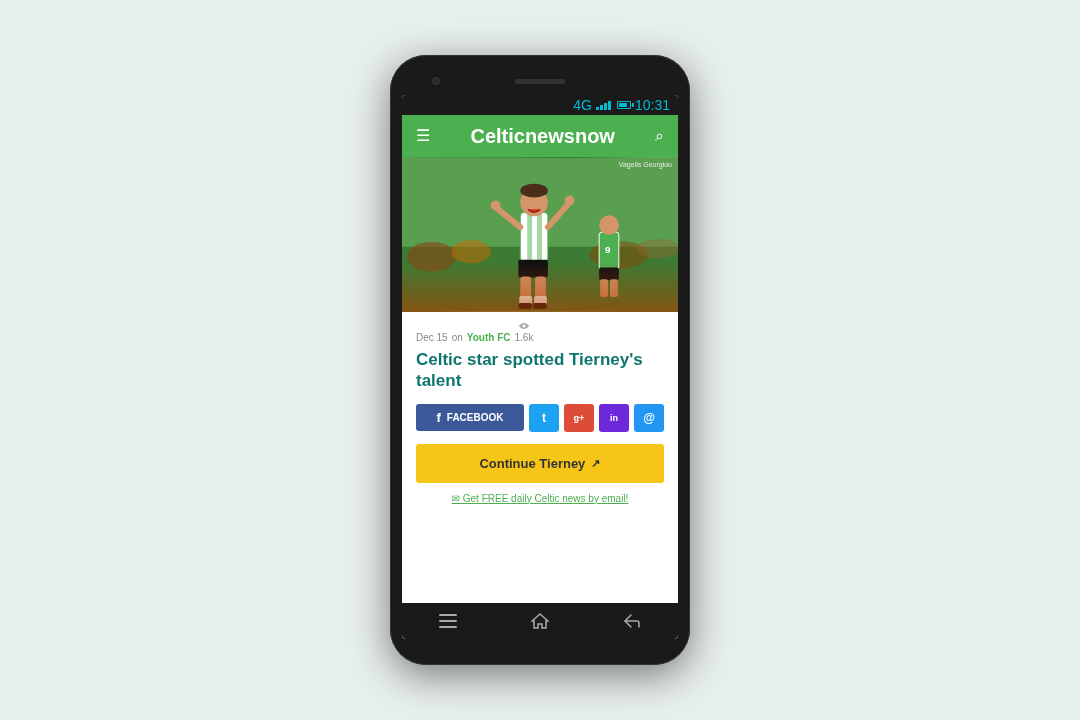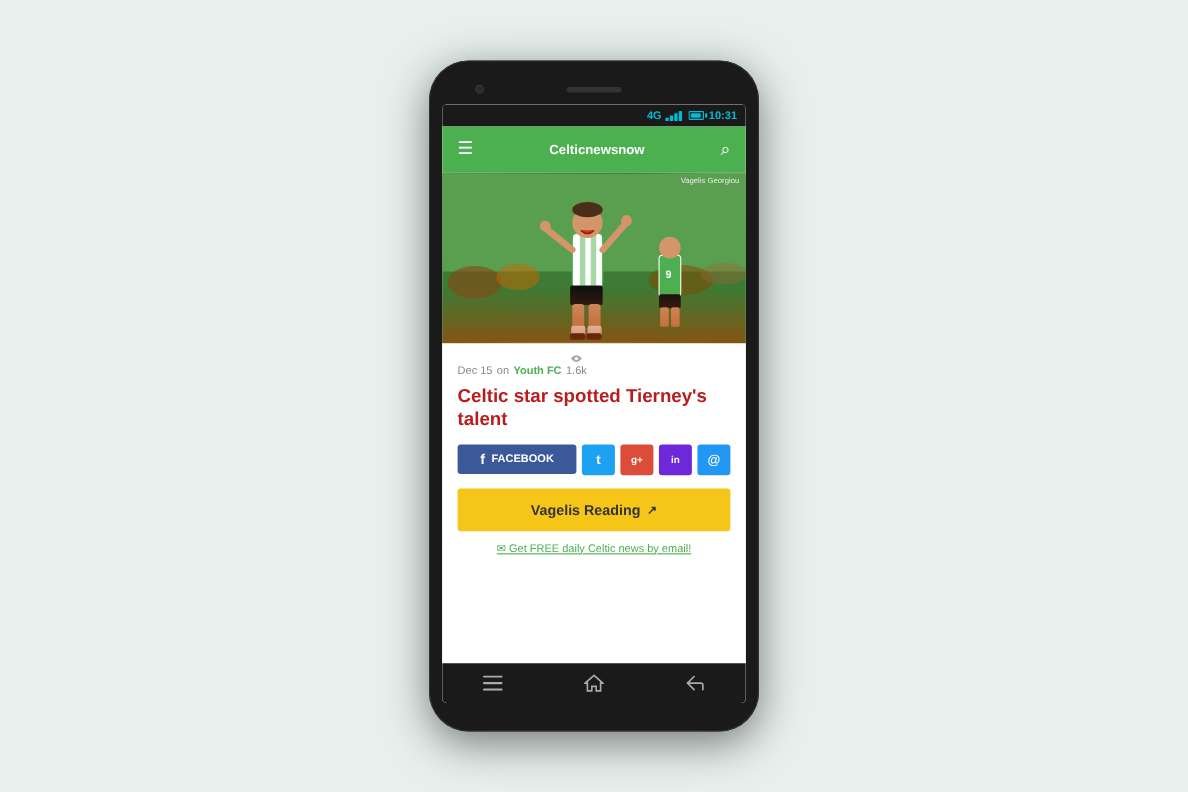--- a/index.html
+++ b/index.html
@@ -70,22 +70,22 @@
       display: flex;
       justify-content: flex-end;
       align-items: center;
       padding: 0 8px;
       gap: 4px;
       flex-shrink: 0;
     }
 
     .status-bar-text {
       color: #00bcd4;
-      font-size: 10px;
-      font-weight: bold;
+      font-size: 14px;
+      font-weight: normal;
     }
 
     .signal-bars {
       display: flex;
       align-items: flex-end;
       gap: 1px;
     }
 
     .signal-bar {
       width: 3px;
@@ -136,21 +136,21 @@
 
     .header-menu-icon {
       color: white;
       font-size: 16px;
       cursor: pointer;
       line-height: 1;
     }
 
     .header-title {
       color: white;
-      font-size: 12px;
+      font-size: 20px;
       font-weight: bold;
     }
 
     .header-search-icon {
       color: white;
       font-size: 16px;
       cursor: pointer;
     }
 
     
@@ -214,21 +214,21 @@
     .article-meta-views {
       display: flex;
       align-items: center;
       gap: 2px;
       flex-direction: column;
     }
 
     .article-title {
       font-size: 17px;
       font-weight: bold;
-      color: #b91c1c;
+      color: #0f766e;
       line-height: 1.25;
       margin-bottom: 12px;
     }
 
     
     .social-buttons {
       display: flex;
       gap: 5px;
       margin-bottom: 12px;
       align-items: center;
@@ -466,21 +466,21 @@
         <button class="btn-social-small btn-linkedin">
           <span style="font-size:9px;">in</span>
         </button>
         <button class="btn-social-small btn-email">
           <span>@</span>
         </button>
       </div>
 
 
       <button class="continue-reading-btn">
-        <span>Vagelis Reading</span>
+        <span>Continue Tierney</span>
         <span class="ext-icon">↗</span>
       </button>
 
       <div class="email-subscription">
         <span>✉ Get FREE daily Celtic news by email!</span>
       </div>
     </div>
 
     <div class="phone-bottom-nav">
       <div class="nav-icon">

